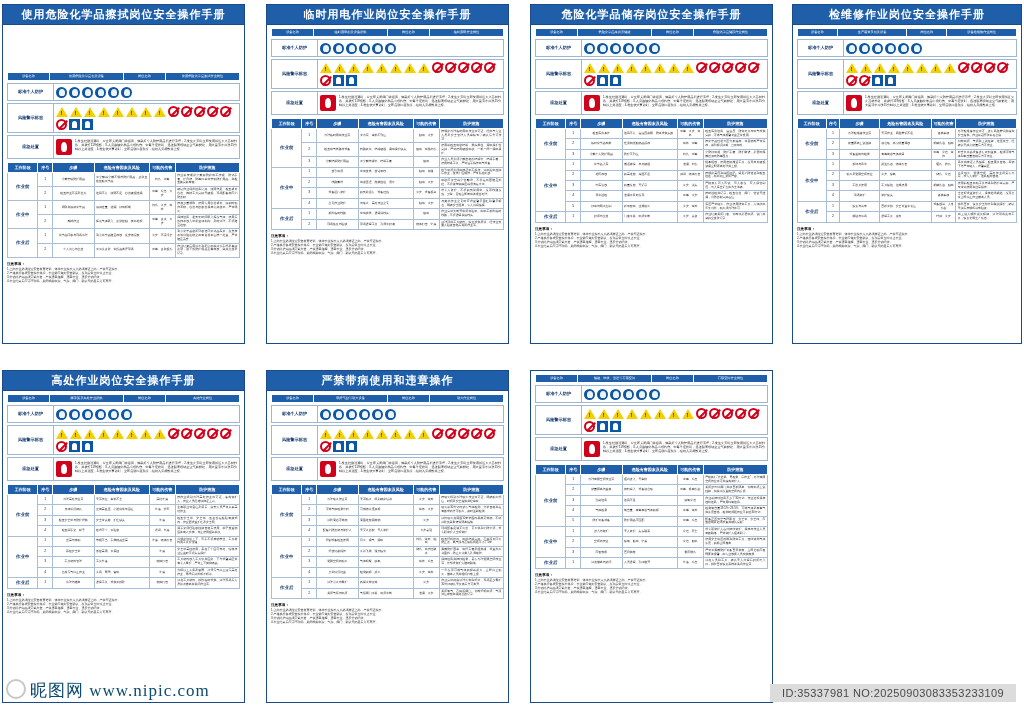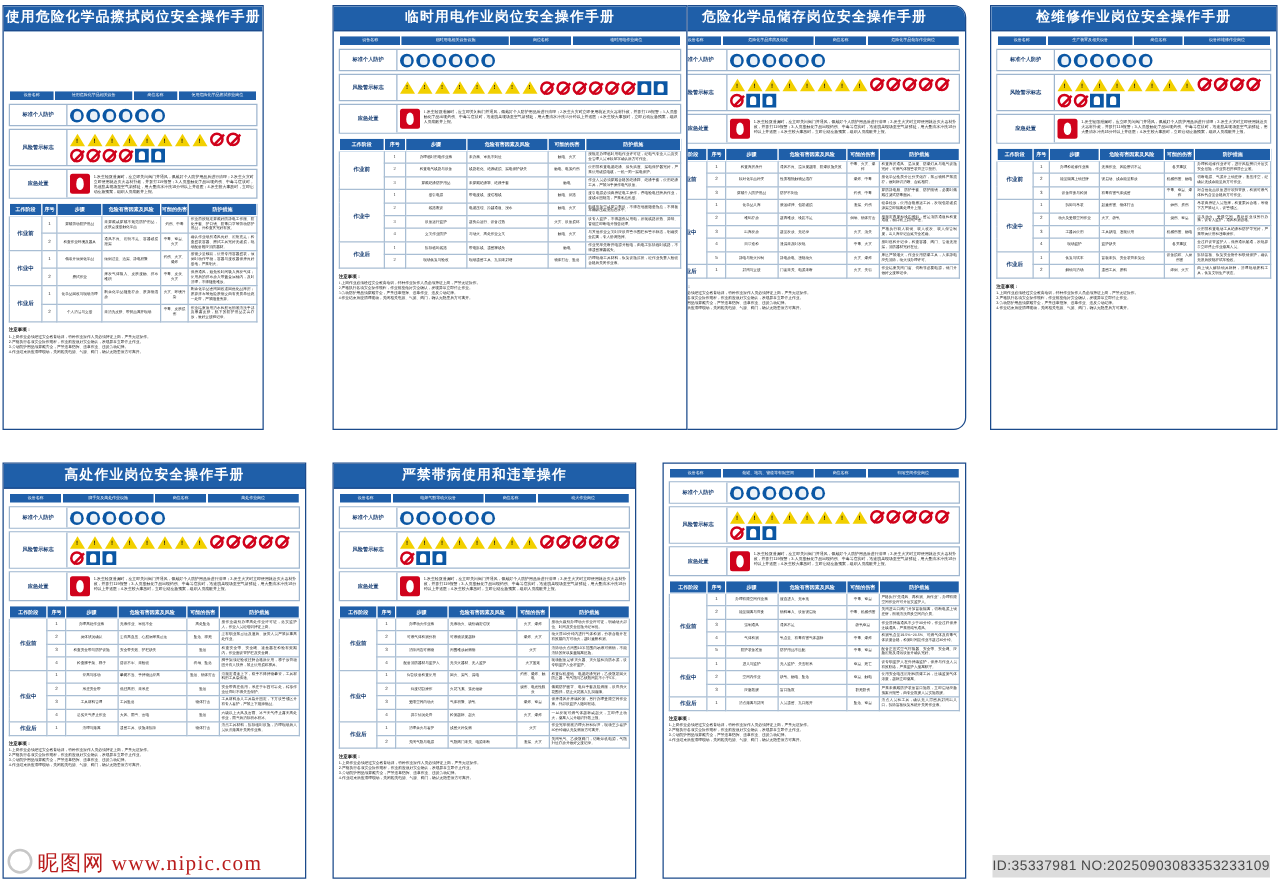--- a/index.html
+++ b/index.html
@@ -252,21 +252,21 @@
     font-weight: bold;
     font-size: 3.6px;
     color: #111;
     margin-bottom: 1px;
   }
   
   .wm-left {
     position: absolute;
     left: 6px;
     bottom: 8px;
-    color: #b91c1c;
+    color: #0c4a6e;
     font-size: 17px;
     letter-spacing: 1px;
     font-family: "Liberation Serif", serif;
     user-select: none;
     text-align: center;
   }
   .wm-left .wm-logo {
     display: inline-block;
     width: 16px;
     height: 16px;
@@ -275,21 +275,21 @@
     margin-right: 4px;
     vertical-align: -3px;
   }
   .wm-right {
     position: absolute;
     right: 8px;
     bottom: 8px;
     background: #dcdcdc;
     color: #4a4a4a;
     font-size: 11px;
-    padding: 3px 0;
+    padding: 3px 12px;
     letter-spacing: .4px;
   }
 </style>
 </head>
 <body>
 
 <div id="page">
     <div class="panel" style="left: 530px; top: 370px; width: 243px; height: 333px;">
       <div class="panel-body">
         <table class="eq-table">
@@ -853,21 +853,21 @@
         </table>
         <div class="notes">
       <div class="notes-title">注意事项：</div>
           <div>1.上岗作业必须经过安全教育培训，特种作业操作人员必须持证上岗，严禁无证操作。</div>
           <div>2.严格执行各项安全操作规程，作业前应做好安全确认，发现异常立即停止作业。</div>
           <div>3.劳动防护用品须穿戴齐全，严禁违章指挥、违章作业、违反劳动纪律。</div>
           <div>4.作业结束后应清理现场，关闭相关电源、气源、阀门，确认无隐患后方可离开。</div>
         </div>
       </div>
     </div>
-    <div class="panel" style="left: 530px; top: 4px; width: 243px; height: 340px; border-radius: 10px;">
+    <div class="panel" style="left: 530px; top: 4px; width: 243px; height: 340px;">
       <div class="panel-title">危险化学品储存岗位安全操作手册</div>
       <div class="panel-body">
         <table class="eq-table">
           <tbody>
             <tr>
               <td style="width:18%">设备名称</td>
               <td style="width:32%">危险化学品库房及储罐</td>
               <td style="width:18%">岗位名称</td>
               <td style="width:32%">危险化学品储存作业岗位</td>
             </tr>
@@ -994,21 +994,21 @@
         </table>
         <div class="notes">
       <div class="notes-title">注意事项：</div>
           <div>1.上岗作业必须经过安全教育培训，特种作业操作人员必须持证上岗，严禁无证操作。</div>
           <div>2.严格执行各项安全操作规程，作业前应做好安全确认，发现异常立即停止作业。</div>
           <div>3.劳动防护用品须穿戴齐全，严禁违章指挥、违章作业、违反劳动纪律。</div>
           <div>4.作业结束后应清理现场，关闭相关电源、气源、阀门，确认无隐患后方可离开。</div>
         </div>
       </div>
     </div>
-    <div class="panel" style="left: 266px; top: 4px; width: 284px; height: 340px; font-family: Liberation Serif, serif;">
+    <div class="panel" style="left: 266px; top: 4px; width: 243px; height: 340px;">
       <div class="panel-title">临时用电作业岗位安全操作手册</div>
       <div class="panel-body">
         <table class="eq-table">
           <tbody>
             <tr>
               <td style="width:18%">设备名称</td>
               <td style="width:32%">临时用电相关设备设施</td>
               <td style="width:18%">岗位名称</td>
               <td style="width:32%">临时用电作业岗位</td>
             </tr>
@@ -1135,21 +1135,21 @@
         </table>
         <div class="notes">
       <div class="notes-title">注意事项：</div>
           <div>1.上岗作业必须经过安全教育培训，特种作业操作人员必须持证上岗，严禁无证操作。</div>
           <div>2.严格执行各项安全操作规程，作业前应做好安全确认，发现异常立即停止作业。</div>
           <div>3.劳动防护用品须穿戴齐全，严禁违章指挥、违章作业、违反劳动纪律。</div>
           <div>4.作业结束后应清理现场，关闭相关电源、气源、阀门，确认无隐患后方可离开。</div>
         </div>
       </div>
     </div>
-    <div class="panel" style="left: 2px; top: 4px; width: 209px; height: 340px; gap: 44px;">
+    <div class="panel" style="left: 2px; top: 4px; width: 243px; height: 340px; gap: 44px;">
       <div class="panel-title">使用危险化学品擦拭岗位安全操作手册</div>
       <div class="panel-body">
         <table class="eq-table">
           <tbody>
             <tr>
               <td style="width:18%">设备名称</td>
               <td style="width:32%">使用危险化学品相关设备</td>
               <td style="width:18%">岗位名称</td>
               <td style="width:32%">使用危险化学品擦拭作业岗位</td>
             </tr>

